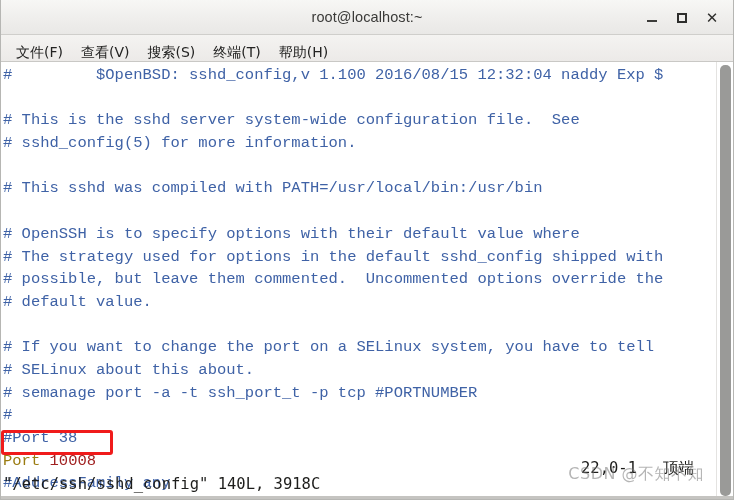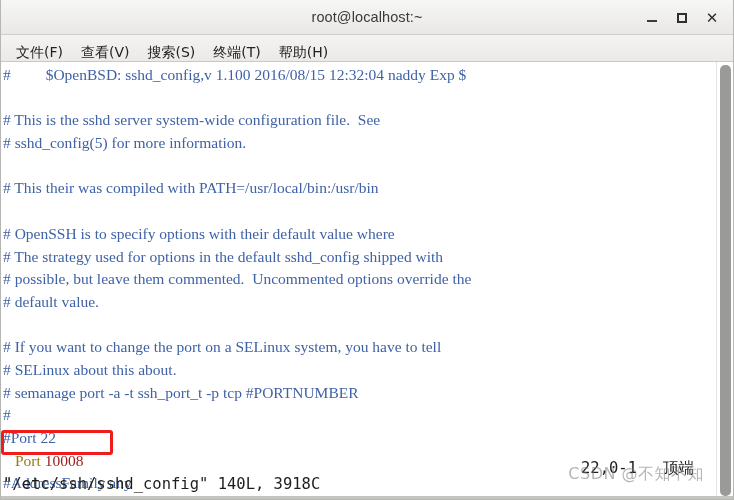--- a/index.html
+++ b/index.html
@@ -112,28 +112,28 @@
   }
   #terminal-screen {
     position: relative;
     flex: 1 1 auto;
     padding: 2px 0 0 2px;
     overflow: hidden;
   }
   .tline {
     height: 22.7px;
     line-height: 22.7px;
-    font-family: Liberation Serif, serif;
+    font-family: Liberation Mono, monospace;
     font-size: 15.5px;
     white-space: pre;
     color: #1d1d1b;
     letter-spacing: 0px;
   }
   .c-comment { color: #3f62a6; }
-  .c-key     { color: #9a7b10; margin-left: 12px; }
+  .c-key     { color: #9a7b10; }
   .c-num     { color: #a02020; }
   .c-plain   { color: #1d1d1b; }
 
   
   #port-highlight {
     position: absolute;
     left: 0px;
     top: 368px;
     width: 112px;
     height: 25px;
@@ -244,32 +244,32 @@
 
   <div id="terminal-area">
 
     <div id="terminal-screen">
 
       <div class="tline c-comment">#         $OpenBSD: sshd_config,v 1.100 2016/08/15 12:32:04 naddy Exp $</div>
       <div class="tline">&nbsp;</div>
       <div class="tline c-comment"># This is the sshd server system-wide configuration file.  See</div>
       <div class="tline c-comment"># sshd_config(5) for more information.</div>
       <div class="tline">&nbsp;</div>
-      <div class="tline c-comment"># This their was compiled with PATH=/usr/local/bin:/usr/bin</div>
+      <div class="tline c-comment"># This sshd was compiled with PATH=/usr/local/bin:/usr/bin</div>
       <div class="tline">&nbsp;</div>
       <div class="tline c-comment"># OpenSSH is to specify options with their default value where</div>
       <div class="tline c-comment"># The strategy used for options in the default sshd_config shipped with</div>
       <div class="tline c-comment"># possible, but leave them commented.  Uncommented options override the</div>
       <div class="tline c-comment"># default value.</div>
       <div class="tline">&nbsp;</div>
       <div class="tline c-comment"># If you want to change the port on a SELinux system, you have to tell</div>
       <div class="tline c-comment"># SELinux about this about.</div>
       <div class="tline c-comment"># semanage port -a -t ssh_port_t -p tcp #PORTNUMBER</div>
       <div class="tline c-comment">#</div>
-      <div class="tline c-comment">#Port 22</div>
+      <div class="tline c-comment">#Port 38</div>
 
       <div class="tline"><span class="c-key">Port</span><span class="c-plain"> </span><span class="c-num">10008</span></div>
 
       <div class="tline c-comment">#AddressFamily any</div>
       <div class="tline c-comment">#ListenAddress 0.0.0.0</div>
 
       <div id="port-highlight"></div>
 
       <div id="status-line">"/etc/ssh/sshd_config" 140L, 3918C</div>
       <div id="status-right">

